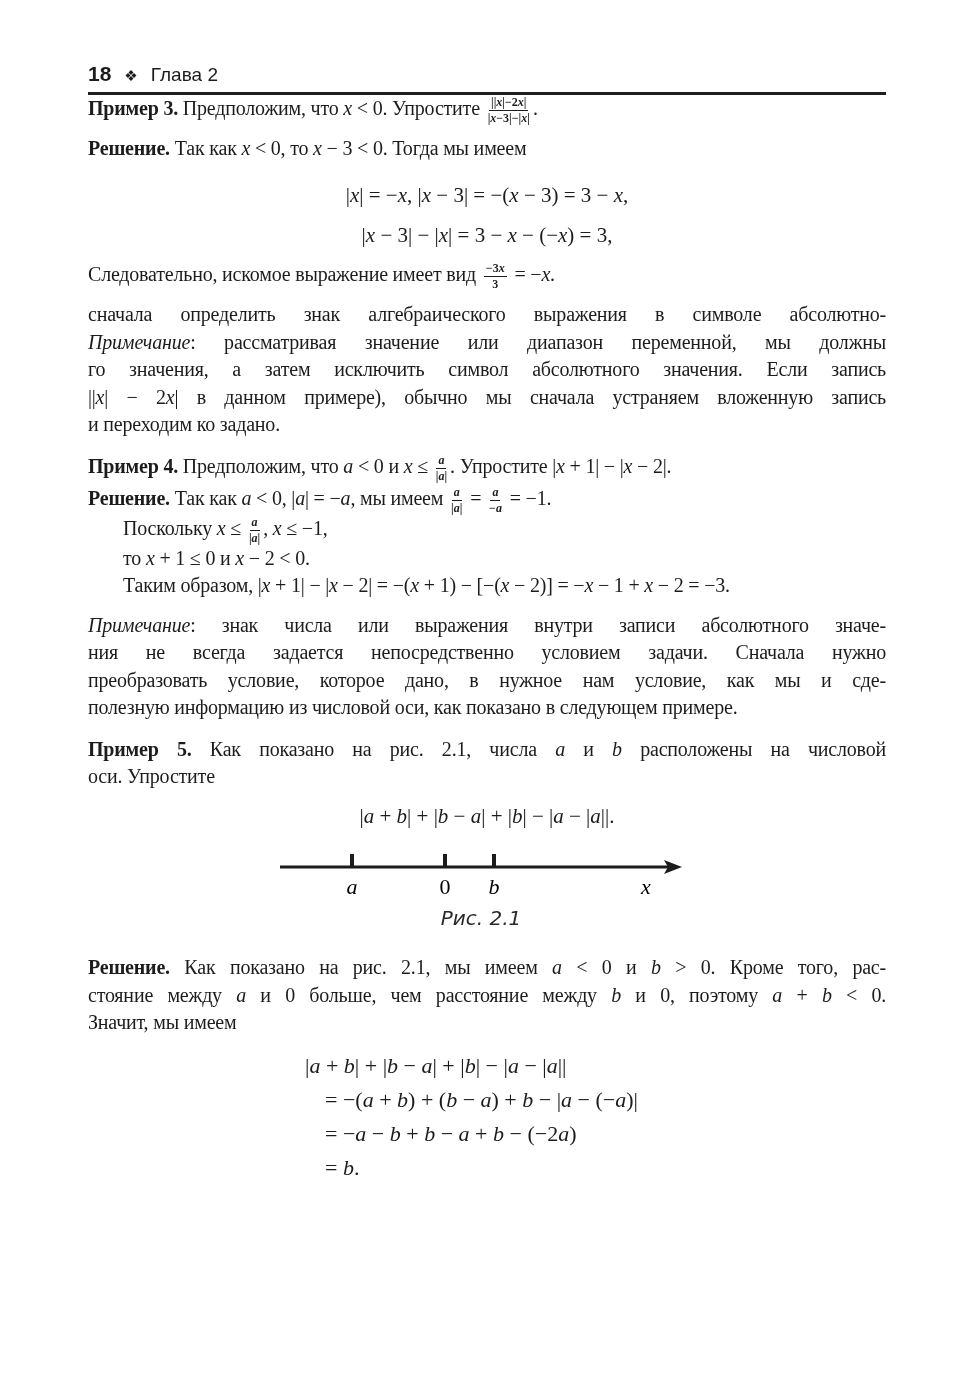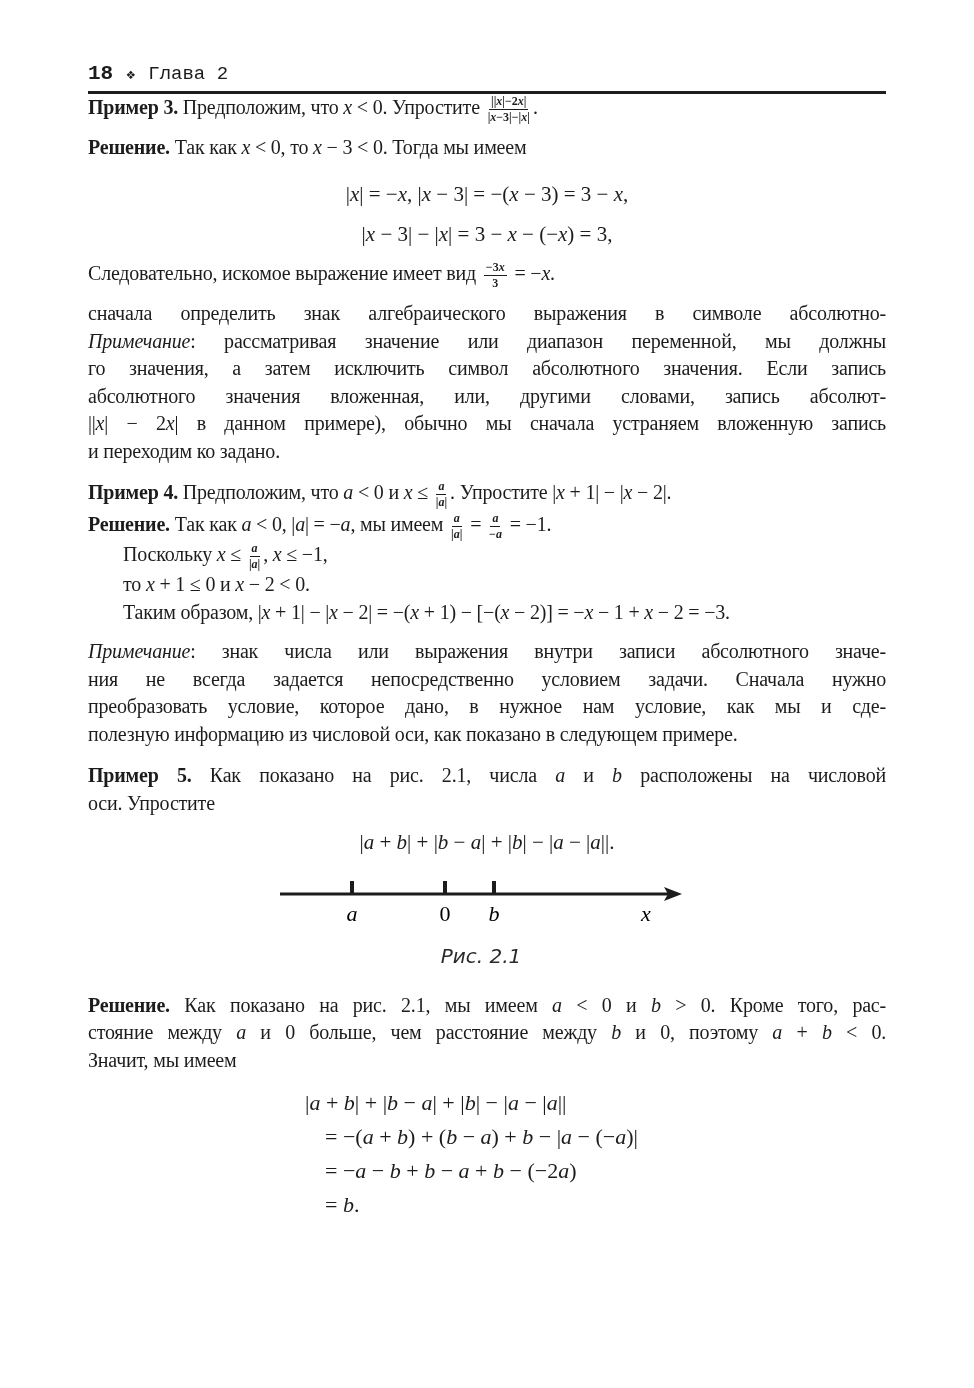--- a/index.html
+++ b/index.html
@@ -3,21 +3,21 @@
 <meta charset="utf-8">
 <style>
   html,body{margin:0;padding:0;}
   body{
     width:974px;height:1388px;overflow:hidden;background:#ffffff;
     font-family:"Liberation Serif","DejaVu Serif",serif;
     color:#1c1c1c;
   }
   .page{padding:62px 88px 0 88px;width:798px;}
   
-  .hdr{display:flex;align-items:flex-end;gap:13px;font-family:Liberation Mono, monospace;}
+  .hdr{display:flex;align-items:flex-end;gap:13px;font-family:Liberation Sans, sans-serif;}
   .pgnum{font-weight:700;font-size:21px;}
   .orn{font-size:15px;position:relative;top:-1px;}
   .chapter{font-size:19px;}
   .rule{border-top:3.5px solid #1d1d1d;margin-top:6px;}
   
   .para,.jline{font-size:20px;line-height:27.5px;letter-spacing:-0.2px;}
   .para{margin:0;}
   .bold{font-weight:bold;}
   .it{font-style:italic;}
   .math-inline i,.eqline i,.feq i,.frac i{font-style:italic;}
@@ -31,21 +31,21 @@
   .display .eqline:last-child{margin-bottom:12px;}
   
   .frac{display:inline-flex;flex-direction:column;align-items:center;vertical-align:middle;
         font-size:12px;font-weight:bold;margin:0 3px;letter-spacing:0;text-align:right;}
   .frac .num{border-bottom:1.6px solid #1c1c1c;padding:0 2px 1px 2px;line-height:13px;}
   .frac .den{padding-top:1px;line-height:13px;}
   
   .fig{margin:20px 0 0 192px;width:402px;}
   .fig svg{display:block;}
   .figcap{font-family:"DejaVu Sans","Liberation Sans",sans-serif;font-style:italic;
-          font-size:20px;text-align:center;margin-top:15px;color:#2a2a2a;}
+          font-size:20px;text-align:center;margin-top:4px;color:#2a2a2a;}
   .axis-label{font-family:"Liberation Serif",serif;font-size:22px;}
   
   .finals{margin:12px 0 0 217px;}
   .feq{font-size:22px;line-height:34px;}
   .feq.cont{padding-left:20px;}
   
   .mt-ex3{}
   .mt-sol3{margin-top:10px;}
   .mt-eq3{margin-top:20px;}
   .mt-n1{margin-top:10px;}
@@ -81,21 +81,20 @@
 
   <p class="para"><span>Следовательно, искомое выражение имеет вид </span><span class="frac">
         <span class="num">−3<i>x</i></span>
         <span class="den">3</span>
       </span><span class="math-inline"> = −<i>x</i>.</span></p>
 
   <div class="note mt-n1">
       <div class="jline"><span>сначала определить знак алгебраического выражения в символе абсолютно-</span></div>
       <div class="jline"><span class="it">Примечание</span><span>: рассматривая значение или диапазон переменной, мы должны</span></div>
       <div class="jline"><span>го значения, а затем исключить символ абсолютного значения. Если запись</span></div>
-      <div class="jline"><span>абсолютного значения вложенная, или, другими словами, запись абсолют-</span></div>
       <div class="jline"><span class="math-inline">||<i>x</i>| − 2<i>x</i>| </span><span>в данном примере), обычно мы сначала устраняем вложенную запись</span></div>
       <div class="jline last"><span>и переходим ко задано.</span></div>
     </div>
 
   <p class="para mt-ex4"><span class="bold">Пример 4.</span><span> Предположим, что </span><span class="it">a</span><span> &lt; 0 и </span><span class="it">x</span><span> ≤ </span><span class="frac">
         <span class="num"><i>a</i></span>
         <span class="den">|<i>a</i>|</span>
       </span><span>. Упростите </span><span class="math-inline">|<i>x</i> + 1| − |<i>x</i> − 2|.</span></p>
   <p class="para mt-s4a"><span class="bold">Решение.</span><span> Так как </span><span class="it">a</span><span> &lt; 0, </span><span class="math-inline">|<i>a</i>| = −<i>a</i></span><span>, мы имеем </span><span class="frac">
         <span class="num"><i>a</i></span>

